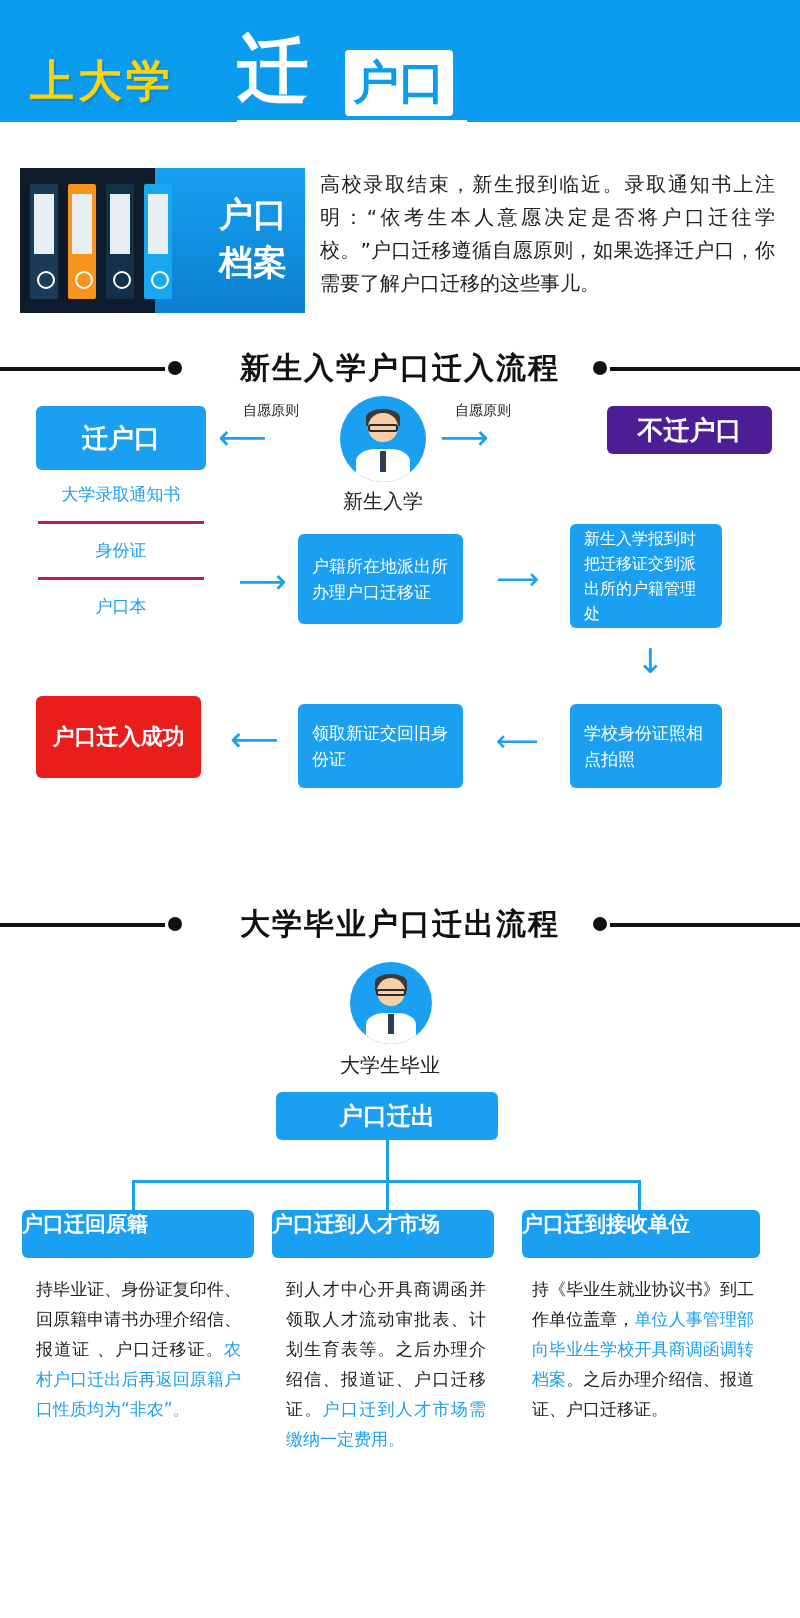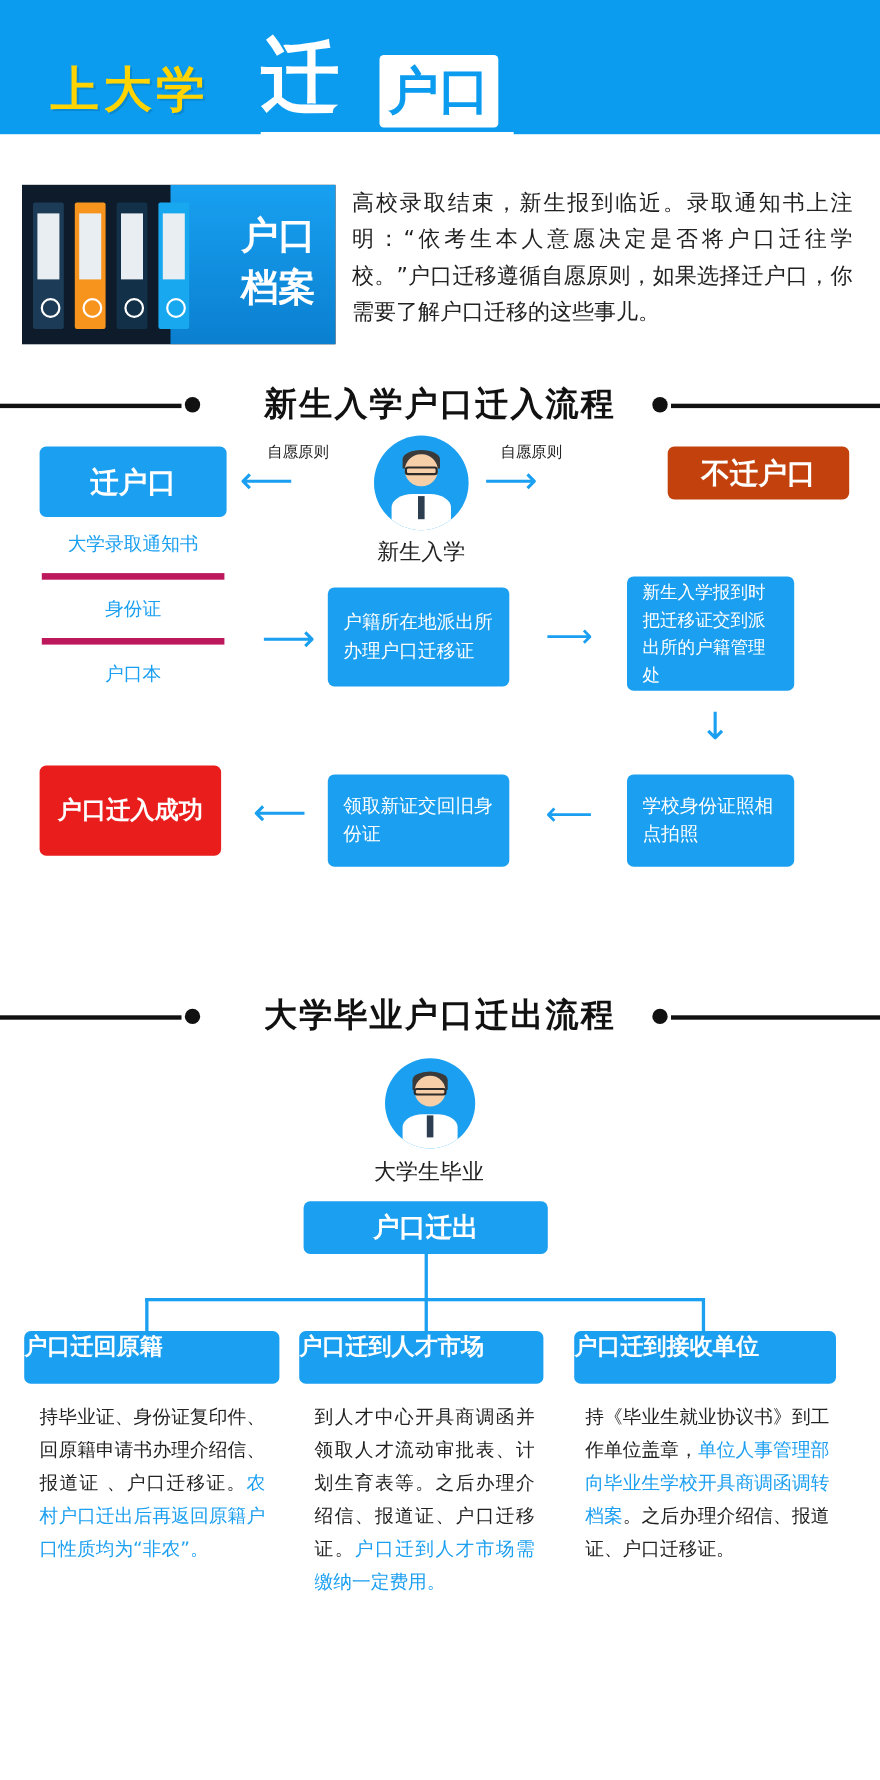--- a/index.html
+++ b/index.html
@@ -10,21 +10,21 @@
     color:#222;
     -webkit-font-smoothing:antialiased;
   }
   .page{position:relative;width:800px;height:1618px;overflow:hidden;background:#fff;}
 
   
   .header{position:relative;height:140px;background:#ffffff;}
   .header-bar{position:absolute;left:0;top:0;width:800px;height:122px;background:#0b9cf0;}
   .header-inner{position:absolute;left:0;top:0;width:800px;height:122px;}
   .hdr-yellow{
-    position:absolute;left:46px;top:52px;
+    position:absolute;left:30px;top:52px;
     font-size:44px;font-weight:bold;color:#ffd400;letter-spacing:4px;
     font-family:"DejaVu Sans",sans-serif;
     text-shadow:2px 2px 0 rgba(0,0,0,.12);
   }
   .hdr-big{
     position:absolute;left:237px;top:34px;
     font-size:72px;font-weight:bold;color:#ffffff;
     font-family:"DejaVu Sans",sans-serif;
     line-height:70px;
   }
@@ -74,39 +74,39 @@
   .sec-title .txt{
     position:absolute;left:0;right:0;top:0;text-align:center;
     font-size:30px;font-weight:bold;color:#111;letter-spacing:2px;
     font-family:"DejaVu Sans",sans-serif;line-height:56px;
   }
 
   
   .flow1{position:relative;height:500px;}
   .box{position:absolute;border-radius:6px;color:#fff;font-family:"DejaVu Sans",sans-serif;}
   .box.blue{background:#1b9ff0;}
-  .box.orange{background:#c2410c;}
+  .box.orange{background:#4c1d95;}
   .box.red{background:#ea1d1d;}
   .box .inner{display:flex;align-items:center;justify-content:center;height:100%;padding:0 10px;box-sizing:border-box;text-align:center;}
 
   .b-qian{left:36px;top:10px;width:170px;height:64px;font-size:26px;font-weight:bold;}
   .b-buqian{right:28px;top:10px;width:165px;height:48px;font-size:26px;font-weight:bold;}
   .b-paichusuo{left:298px;top:138px;width:165px;height:90px;font-size:17px;line-height:26px;}
   .b-hukou-guanli{left:570px;top:128px;width:152px;height:104px;font-size:16px;line-height:25px;}
   .b-zhaoxiang{left:570px;top:308px;width:152px;height:84px;font-size:17px;line-height:26px;}
   .b-lingqu{left:298px;top:308px;width:165px;height:84px;font-size:17px;line-height:26px;}
   .b-chenggong{left:36px;top:300px;width:165px;height:82px;font-size:22px;font-weight:bold;}
   .b-paichusuo .inner,.b-hukou-guanli .inner,.b-zhaoxiang .inner,.b-lingqu .inner{justify-content:flex-start;text-align:left;padding:0 14px;}
 
   .doclist{position:absolute;left:38px;top:72px;width:166px;}
   .doclist div{
     font-size:17px;color:#1b9ff0;text-align:center;padding:15px 0;
     font-family:"DejaVu Sans",sans-serif;
   }
-  .doclist div + div{border-top:6px solid #be185d;}
+  .doclist div + div{border-top:3px solid #be185d;}
 
   .avatar{position:absolute;border-radius:50%;background:#1b9ff0;overflow:hidden;}
   .avatar .head{position:absolute;left:50%;top:20%;width:34%;height:34%;margin-left:-17%;background:#f6cfa8;border-radius:50%;}
   .avatar .hair{position:absolute;left:50%;top:15%;width:40%;height:20%;margin-left:-20%;background:#3a3a3a;border-radius:50% 50% 0 0;}
   .avatar .glass{position:absolute;left:50%;top:33%;width:36%;height:9%;margin-left:-18%;border:2px solid #2b2b2b;border-radius:3px;box-sizing:border-box;}
   .avatar .body{position:absolute;left:50%;top:62%;width:62%;height:40%;margin-left:-31%;background:#fff;border-radius:36% 36% 0 0;}
   .avatar .tie{position:absolute;left:50%;top:64%;width:8%;height:24%;margin-left:-4%;background:#2c3e50;}
   .a1{left:340px;top:0px;width:86px;height:86px;}
   .cap1{position:absolute;left:300px;top:92px;width:166px;text-align:center;font-size:20px;color:#222;font-family:"DejaVu Sans",sans-serif;}
 

